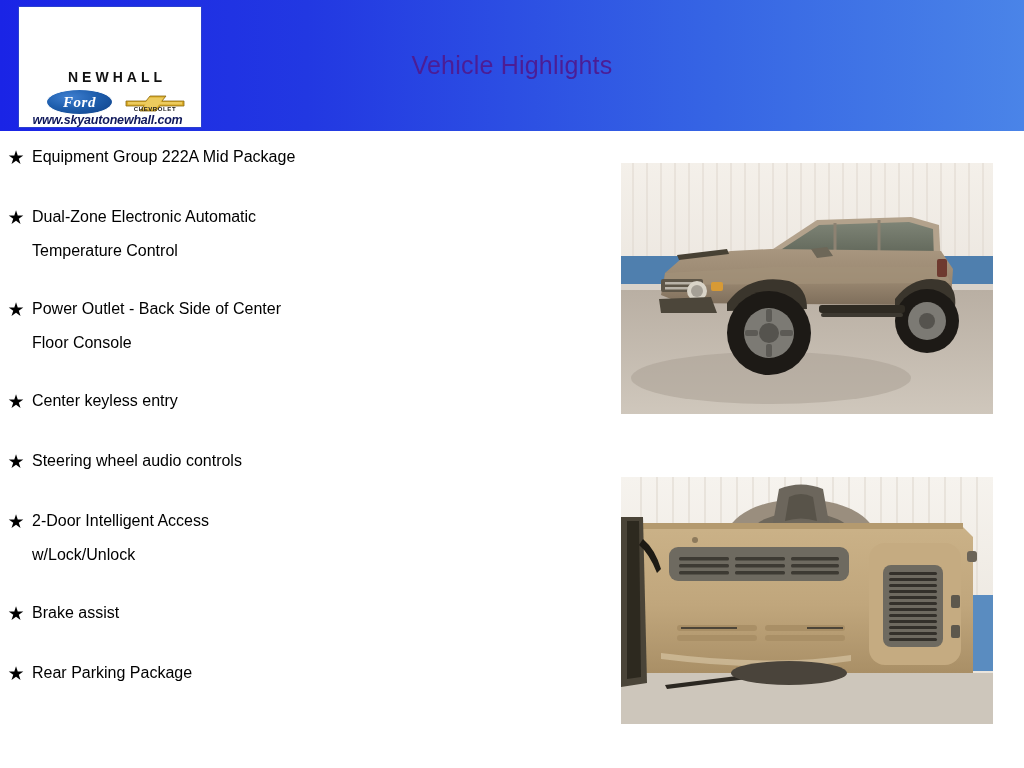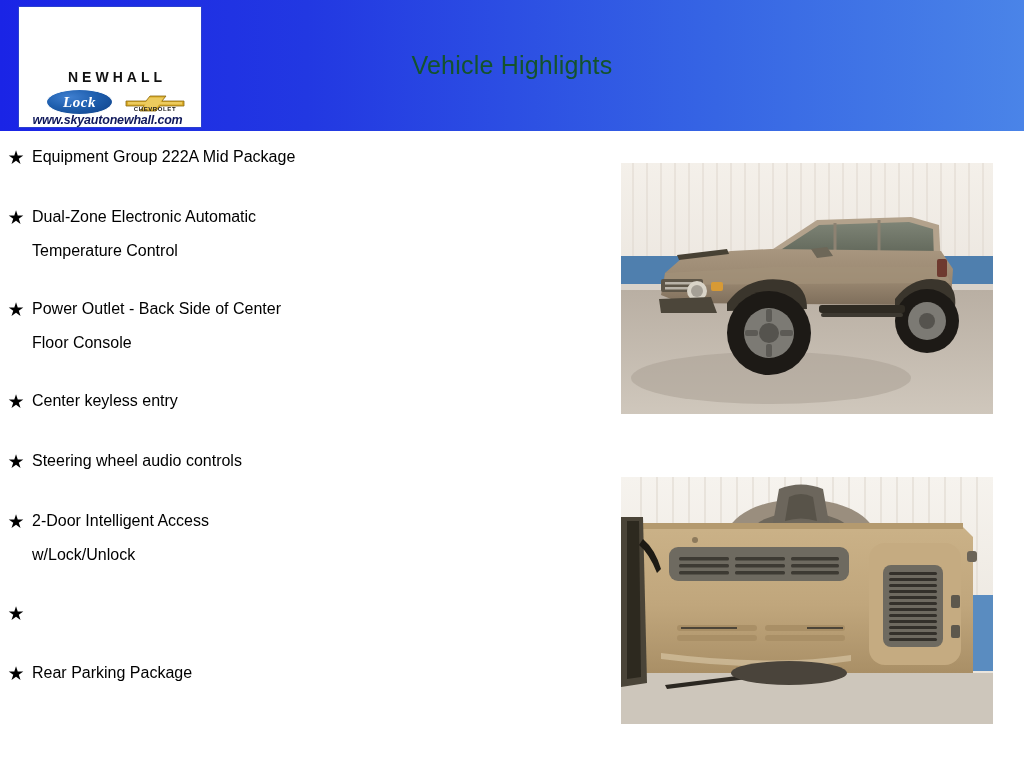--- a/index.html
+++ b/index.html
@@ -24,21 +24,21 @@
     background: linear-gradient(to right, #1a24e6 0%, #2238e2 30%, #3665e4 70%, #4a84e8 100%);
   }
   #page-title {
     position: absolute;
     left: 0; top: 0;
     width: 1024px;
     height: 131px;
     display: flex;
     align-items: center;
     justify-content: center;
-    color: #14532d;
+    color: #4c1d95;
     font-size: 25px;
     font-weight: 400;
     letter-spacing: 0.2px;
     white-space: nowrap;
   }
 
   
   #dealer-logo {
     position: absolute;
     left: 18px; top: 6px;
@@ -176,21 +176,21 @@
 <div id="header-bar"></div>
 
 <div id="page-title">Vehicle Highlights</div>
 
 <div id="dealer-logo">
 
 
   <div id="newhall-wordmark">NEWHALL</div>
 
   <div id="ford-logo">
-    <span id="ford-script">Lock</span>
+    <span id="ford-script">Ford</span>
   </div>
 
   <svg id="chevy-logo" viewBox="0 0 62 20">
     <polygon points="2,8 22,8 26,3 42,3 38,8 60,8 60,13 36,13 32,18 16,18 20,13 2,13" fill="#d8a925" stroke="#8c6a12" stroke-width="0.8"></polygon>
     <polygon points="4,9 22,9 25.5,4.4 40,4.4 36.5,9 58,9 58,11.6 35,11.6 31.5,16.4 18,16.4 21.5,11.6 4,11.6" fill="#eccb5e" stroke="none"></polygon>
   </svg>
   <div id="chevrolet-wordmark">CHEVROLET</div>
 
   <div id="dealer-url">www.skyautonewhall.com</div>
 </div>
@@ -225,20 +225,21 @@
   </div>
 
   <div class="highlight-item">
     <span class="bullet-star">★</span>
     <span class="highlight-text">2-Door Intelligent Access
 w/Lock/Unlock</span>
   </div>
 
   <div class="highlight-item">
     <span class="bullet-star">★</span>
+    <span class="highlight-text">Brake assist</span>
   </div>
 
   <div class="highlight-item">
     <span class="bullet-star">★</span>
     <span class="highlight-text">Rear Parking Package</span>
   </div>
 
 </div>
 
 <div class="vehicle-photo" id="vehicle-photo-exterior">

